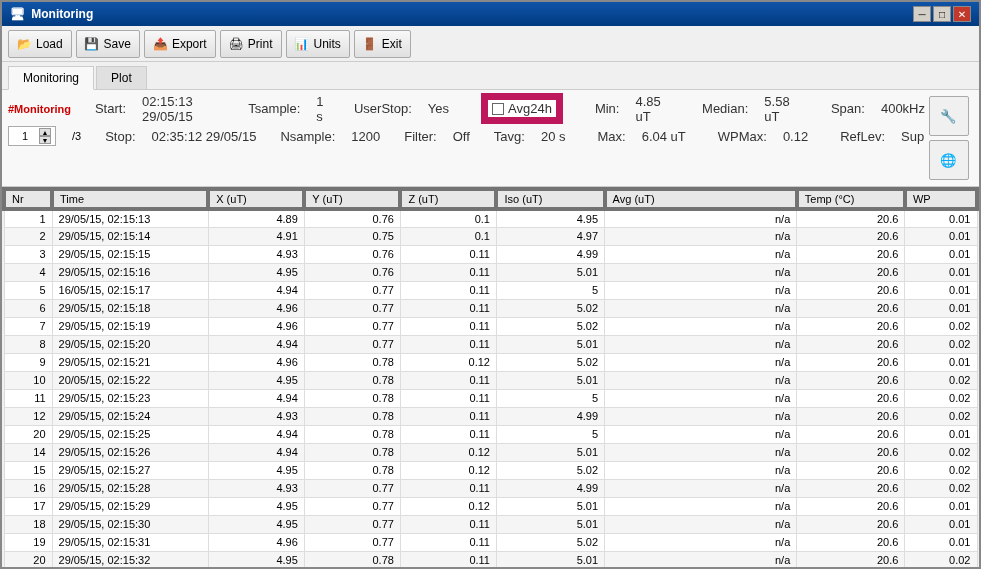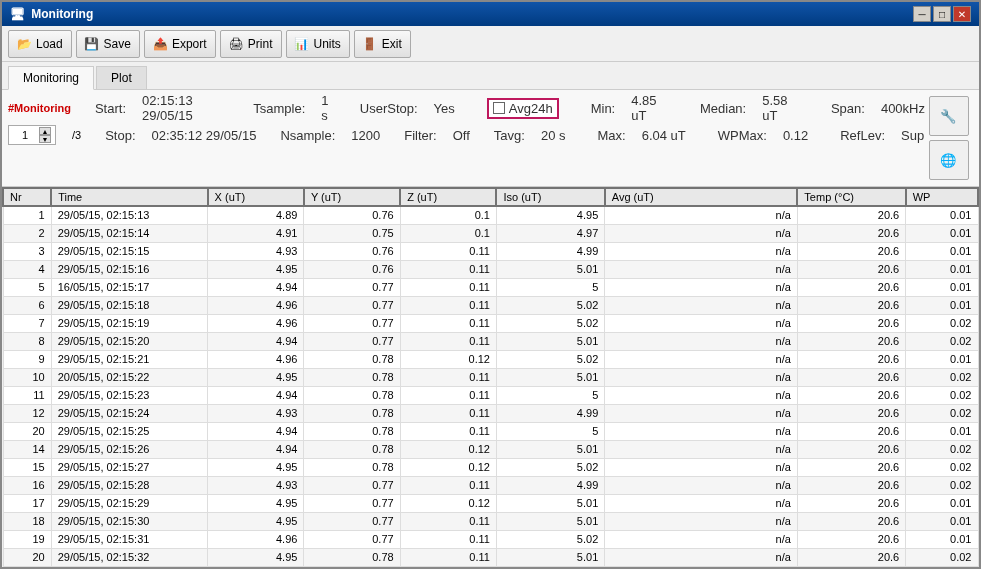--- a/index.html
+++ b/index.html
@@ -24,30 +24,30 @@
     
     .info-panel { background: #f8f8f8; border-bottom: 1px solid #ccc; padding: 2px 6px; flex-shrink: 0; }
     .info-panel-inner { display: flex; align-items: stretch; }
     .info-lines { flex: 1; display: flex; flex-direction: column; gap: 0; }
     .info-line { display: flex; align-items: center; gap: 16px; padding: 1px 0; font-size: 11px; }
     .counter-box { display: flex; align-items: center; gap: 2px; border: 1px solid #aaa; padding: 1px 4px; background: white; }
     .counter-input { width: 24px; text-align: center; font-size: 11px; border: none; outline: none; background: transparent; }
     .counter-arrows { display: flex; flex-direction: column; }
     .counter-arrow { width: 12px; height: 8px; font-size: 7px; cursor: pointer; display: flex; align-items: center; justify-content: center; background: #e0e0e0; border: 1px solid #999; line-height: 1; }
     .total-pages { font-size: 11px; }
-    .avg24-box { display: flex; align-items: center; gap: 4px; border: 2px solid #be185d; padding: 1px 4px; background: white; }
+    .avg24-box { display: flex; align-items: center; gap: 4px; border: 7px solid #be185d; padding: 1px 4px; background: white; }
     .checkbox { width: 12px; height: 12px; border: 1px solid #666; background: white; }
     
     .side-btns { display: flex; flex-direction: column; gap: 4px; padding: 4px; }
     .side-btn { width: 40px; height: 40px; background: #f0f0f0; border: 1px solid #aaa; cursor: pointer; display: flex; align-items: center; justify-content: center; border-radius: 2px; }
     
     .table-container { flex: 1; overflow: hidden; display: flex; flex-direction: column; }
     
     .data-table { width: 100%; border-collapse: collapse; font-size: 11px; }
-    .data-table th { background: #e8e8e8; border: 2px solid #737373; padding: 2px 6px; text-align: left; font-weight: normal; position: sticky; top: 0; }
+    .data-table th { background: #e8e8e8; border: 4px solid #737373; padding: 2px 6px; text-align: left; font-weight: normal; position: sticky; top: 0; }
     .data-table td { border: 1px solid #ddd; padding: 1px 6px; height: 18px; }
     .data-table tr:nth-child(even) td { background: #f5f5f5; }
     .data-table tr:nth-child(odd) td { background: #ffffff; }
     .data-table td.num { text-align: right; }
     
     .table-wrapper { flex: 1; overflow-y: auto; overflow-x: hidden; }
   </style>
 </head>
 <body>
 

